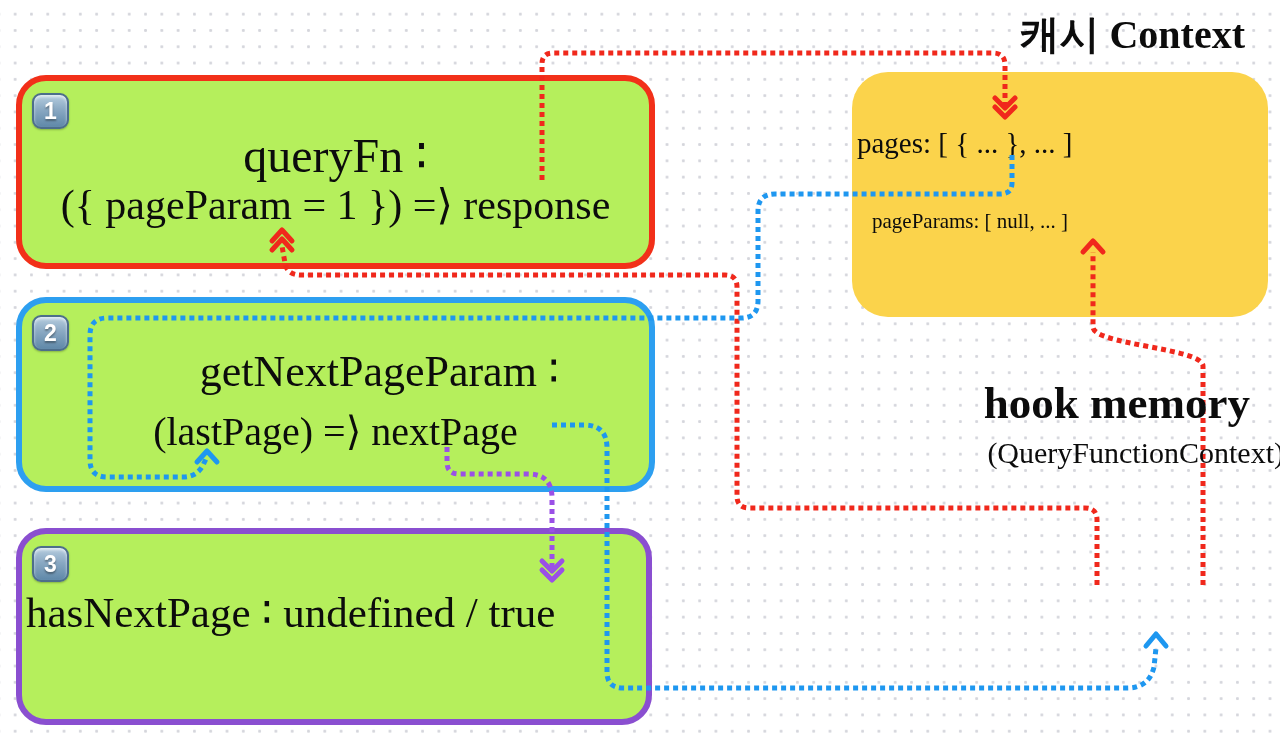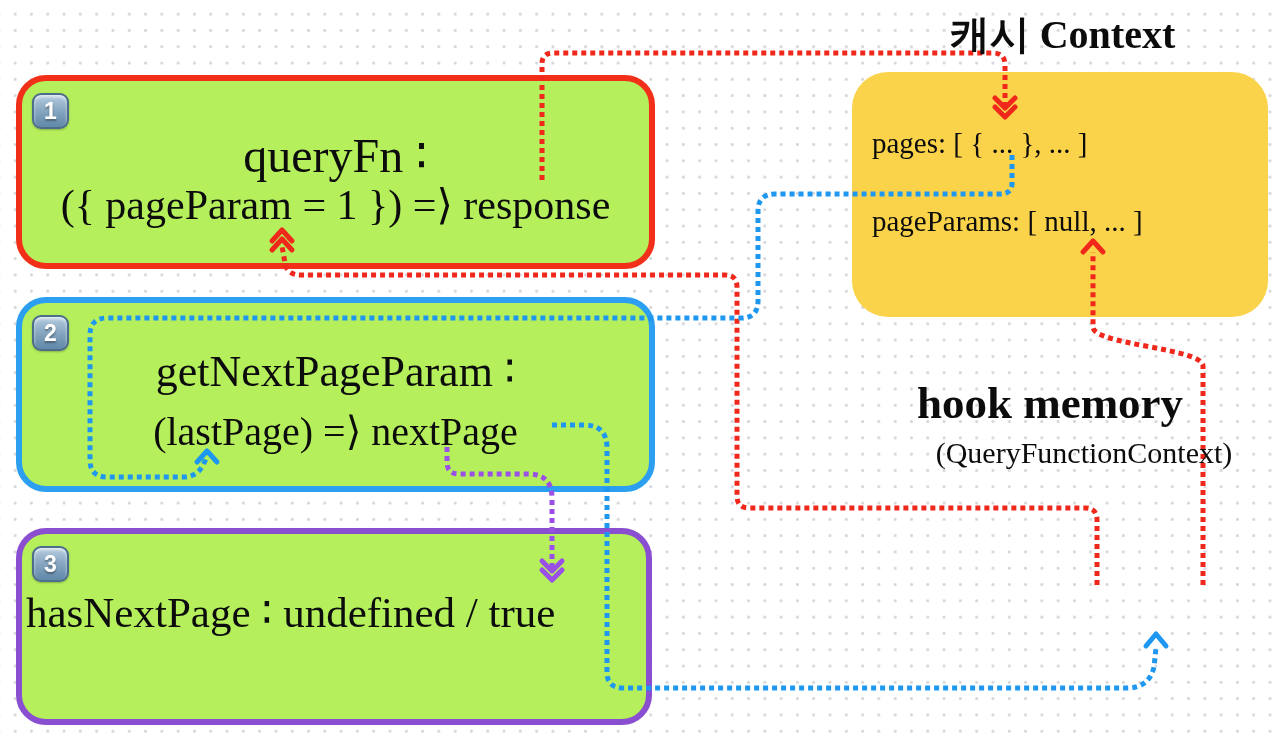--- a/index.html
+++ b/index.html
@@ -21,31 +21,31 @@
     background:linear-gradient(180deg,#b6cddf 0%,#8aa9c3 45%,#5f88a8 100%);
     border:2px solid #4d6e8b;box-sizing:border-box;
     box-shadow:inset 0 2px 3px rgba(255,255,255,.65),0 1px 2px rgba(0,0,0,.25);
     color:#ffffff;font:bold 23px/1 "Liberation Sans",sans-serif;
     display:flex;align-items:center;justify-content:center;
     text-shadow:0 2px 2px rgba(0,0,0,.35);
   }
   .line{position:absolute;left:0;width:100%;text-align:center;white-space:nowrap;}
   .q1{top:51px;font-size:48px;line-height:48px;}
   .q2{top:100px;font-size:42px;line-height:48px;}
-  .g1{top:44px;font-size:44px;line-height:50px;}
+  .g1{top:44px;font-size:44px;line-height:50px;margin-left:44px;}
   .g2{top:104px;font-size:40px;line-height:50px;}
   .h1{top:54px;font-size:43px;line-height:50px;text-align:left;padding-left:4px;box-sizing:border-box;font-family:Liberation Serif, serif;}
-  .c1{top:54px;font-size:29px;line-height:34px;text-align:left;padding-left:20px;box-sizing:border-box;}
-  .c2{top:132px;font-size:29px;line-height:34px;text-align:left;padding-left:20px;box-sizing:border-box;}
+  .c1{top:54px;font-size:29px;line-height:34px;text-align:left;padding-left:5px;box-sizing:border-box;}
+  .c2{top:132px;font-size:21px;line-height:34px;text-align:left;padding-left:20px;box-sizing:border-box;}
   .hookline{
     top:112px;font-size:26px;line-height:32px;
     font-family:"Liberation Sans",sans-serif;font-weight:700;color:#151515;
     text-shadow:1px 1px 0 #cfa93c;
   }
-  .title{position:absolute;text-align:center;white-space:nowrap;z-index:5;}
+  .title{position:absolute;text-align:right;white-space:nowrap;z-index:5;}
   .title-cache{left:880px;top:12px;width:365px;font-size:40px;line-height:46px;font-weight:600;}
   .title-hook{left:850px;top:380px;width:400px;font-size:45px;line-height:46px;font-weight:700;}
   .title-hooksub{left:884px;top:436px;width:400px;font-size:30px;line-height:34px;}
   svg.connectors{position:absolute;left:0;top:0;z-index:4;pointer-events:none;}
   .gbox,.ybox{z-index:2;}
   .line,.badge{z-index:3;position:absolute;}
 </style>
 </head>
 <body>
 

